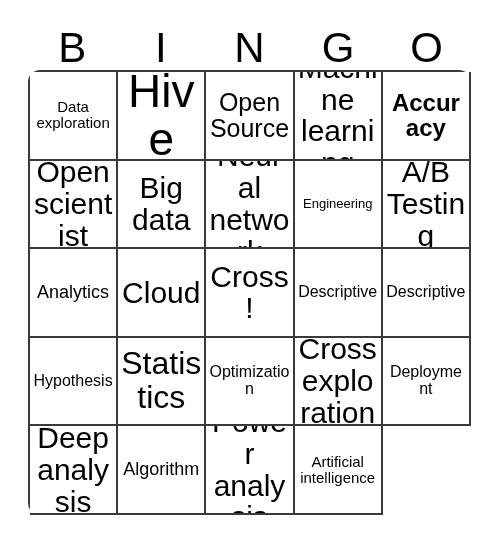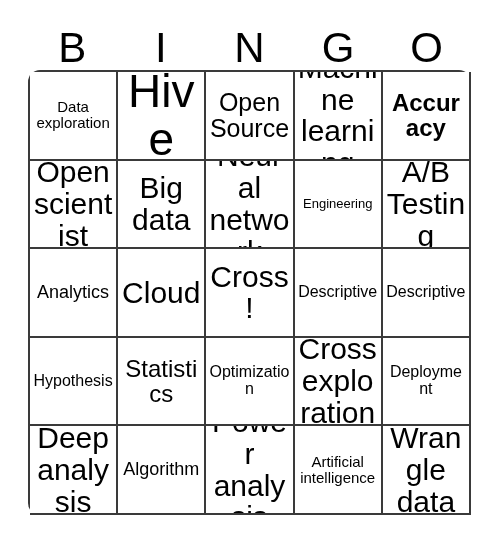--- a/index.html
+++ b/index.html
@@ -83,21 +83,21 @@
     hyphens: none;
   }
 
   
   .sz-xs  { font-size: 13px; }
   .sz-s   { font-size: 15px; }
   .sz-sm  { font-size: 16px; }
   .sz-m   { font-size: 18px; }
   .sz-ml  { font-size: 24px; font-weight: bold; }
   .sz-l   { font-size: 30px; }
-  .sz-xl  { font-size: 24px; }
+  .sz-xl  { font-size: 32px; }
   .sz-2xl { font-size: 25px; }
   .sz-3xl { font-size: 30px; }
   .sz-4xl { font-size: 46px; }
 </style>
 </head>
 <body>
 
 <div id="bingo-card">
 
   <div id="bingo-header">
@@ -174,18 +174,15 @@
       </div>
       <div class="bingo-cell">
         <span class="cell-text sz-m">Algorithm</span>
       </div>
       <div class="bingo-cell">
         <span class="cell-text sz-l">Power analysis</span>
       </div>
       <div class="bingo-cell">
         <span class="cell-text sz-s">Artificial intelligence</span>
       </div>
-      <div class="bingo-cell">
-        <span class="cell-text sz-l">Wrangle data</span>
-      </div>
     </div>
 
 </div>
 
 </body></html>

